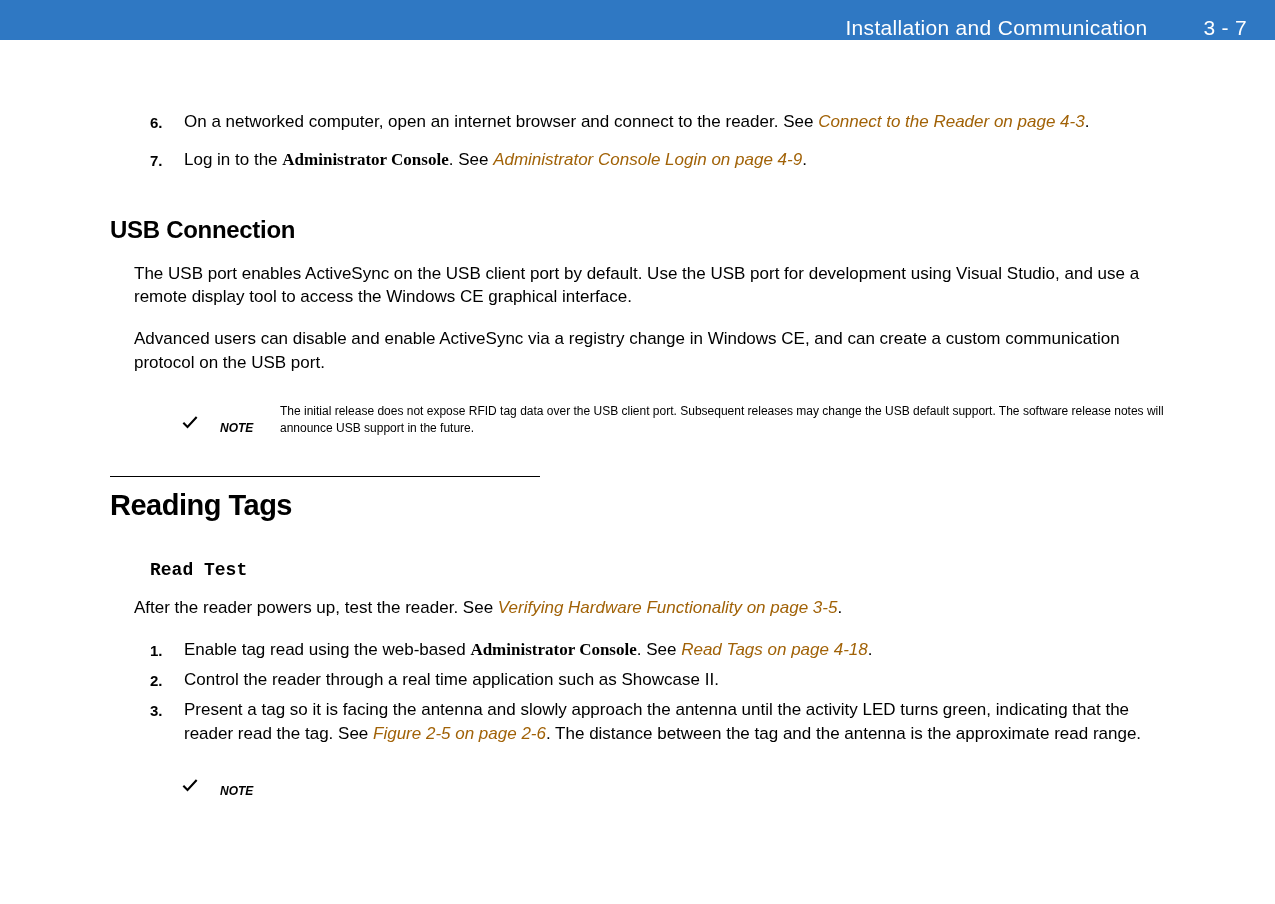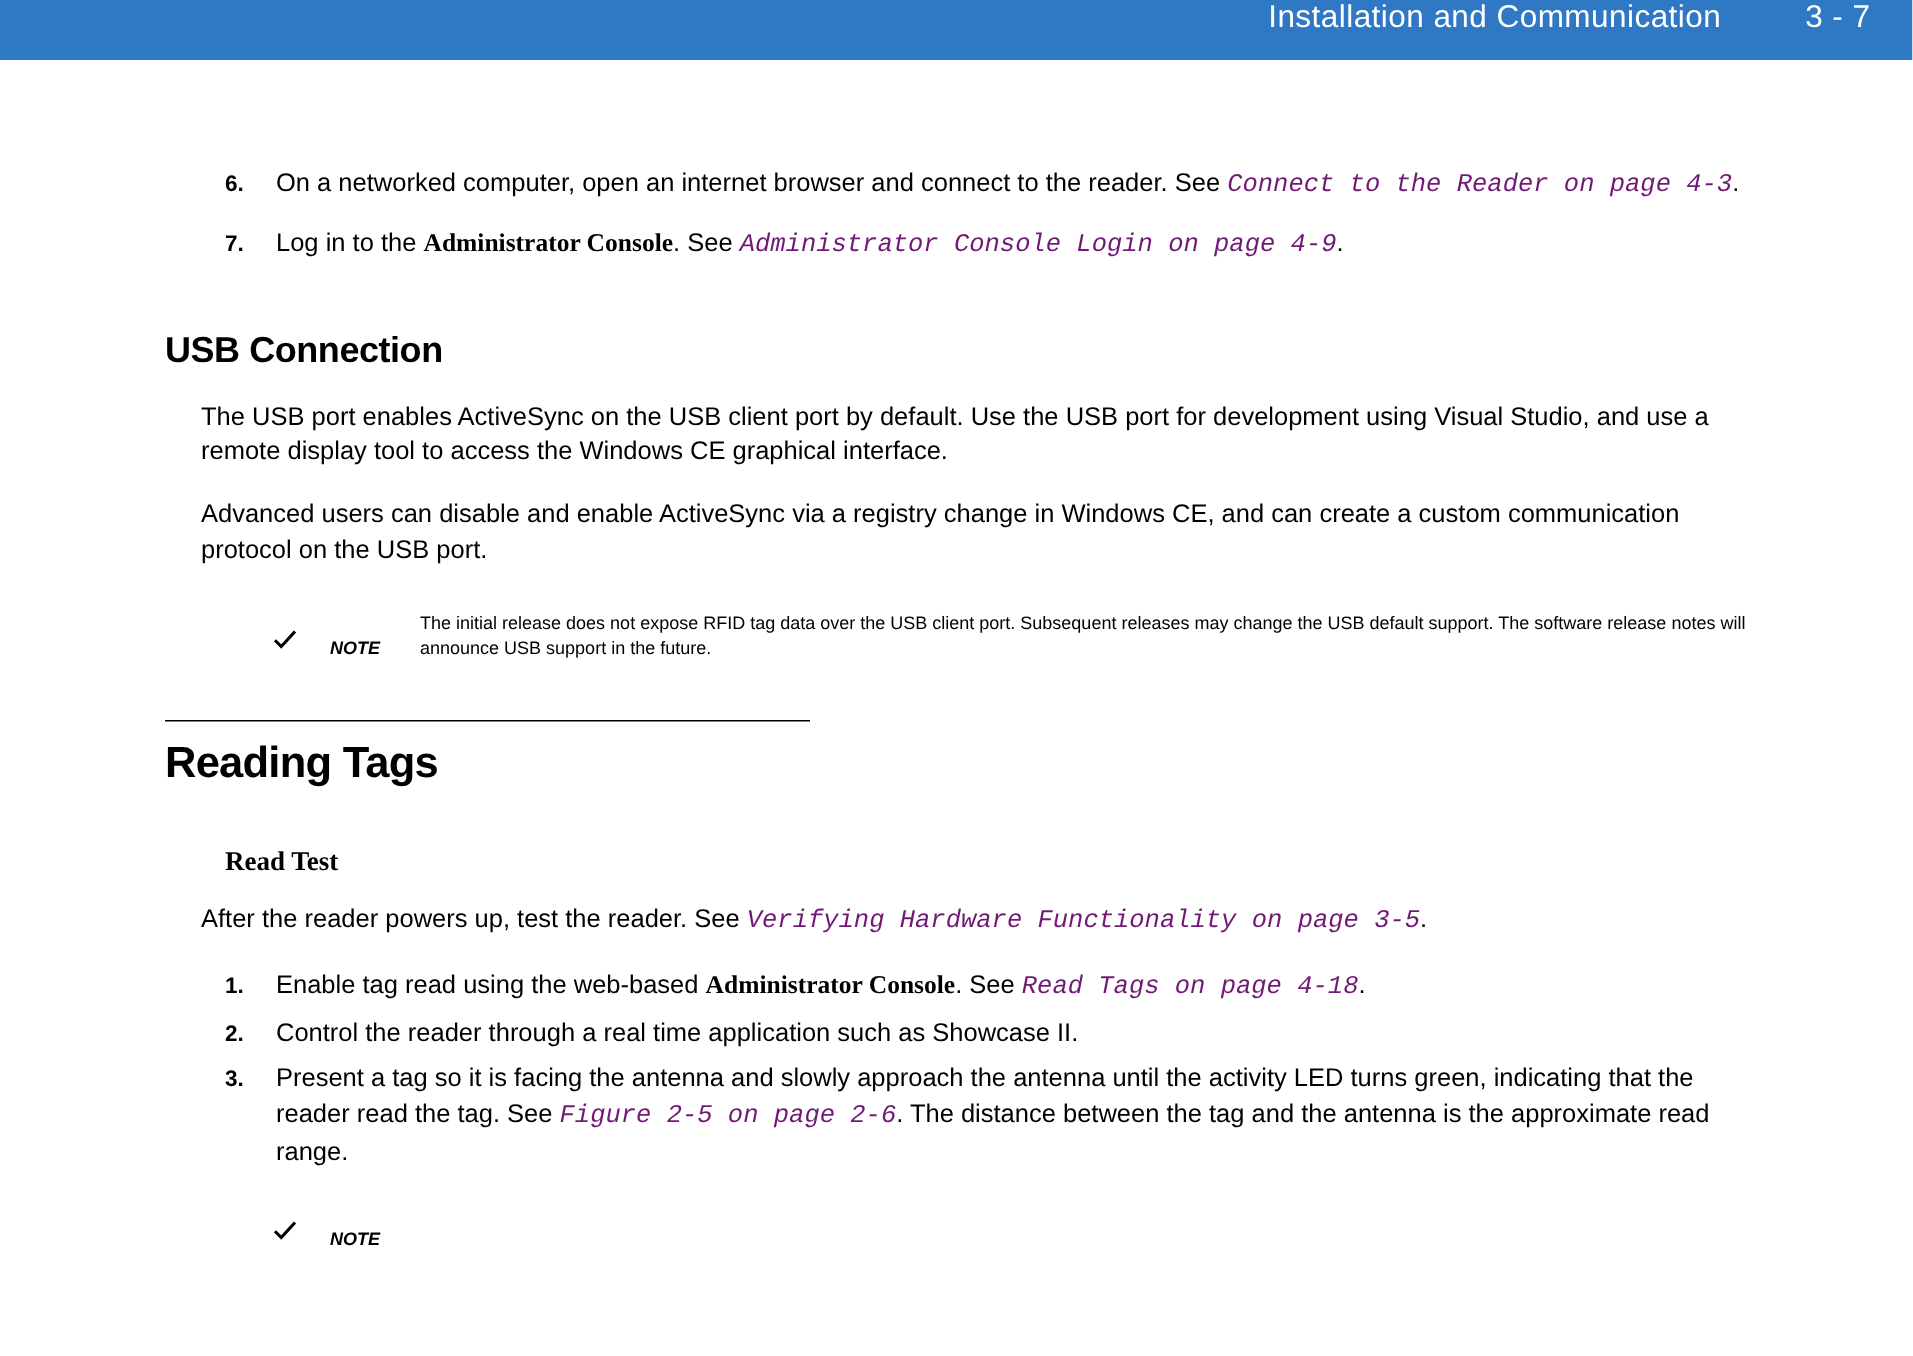--- a/index.html
+++ b/index.html
@@ -7,21 +7,21 @@
     font-family: Arial, Helvetica, sans-serif;
     background: #fff;
     width: 1275px;
     color: #000;
   }
   .header-bar {
     background: #2f78c3;
     height: 40px;
     display: flex;
     justify-content: flex-end;
-    align-items: flex-start;
+    align-items: flex-end;
     padding-right: 28px;
     color: #fff;
     font-size: 21px;
     font-weight: 300;
     letter-spacing: 0.3px;
   }
   .header-bar .chapter-title {
     font-family: Arial, sans-serif;
   }
   .header-bar .page-num {
@@ -41,23 +41,22 @@
     font-weight: bold;
     font-size: 15px;
     width: 34px;
     flex-shrink: 0;
     padding-top: 2px;
   }
   .ol-item .txt {
     flex: 1;
   }
   .link {
-    color: #701a75;
+    color: #a16207;
     font-style: italic;
-    font-family: Liberation Mono, monospace;
   }
   .bold-inline {
     font-weight: bold;
     font-family: Liberation Serif, serif;
   }
   h2.section {
     font-family: Arial, sans-serif;
     font-weight: bold;
     font-size: 24px;
     margin-top: 44px;
@@ -103,21 +102,21 @@
     margin: 40px 0 12px 0;
   }
   h1.major {
     font-family: Arial, sans-serif;
     font-weight: bold;
     font-size: 29px;
     letter-spacing: -0.5px;
     margin-bottom: 38px;
   }
   h3.sub {
-    font-family: Liberation Serif, serif;
+    font-family: Liberation Mono, monospace;
     font-weight: bold;
     font-size: 18px;
     margin-left: 40px;
     margin-bottom: 16px;
   }
   .tight-list .ol-item {
     margin-bottom: 6px;
   }
 </style>
 </head>

